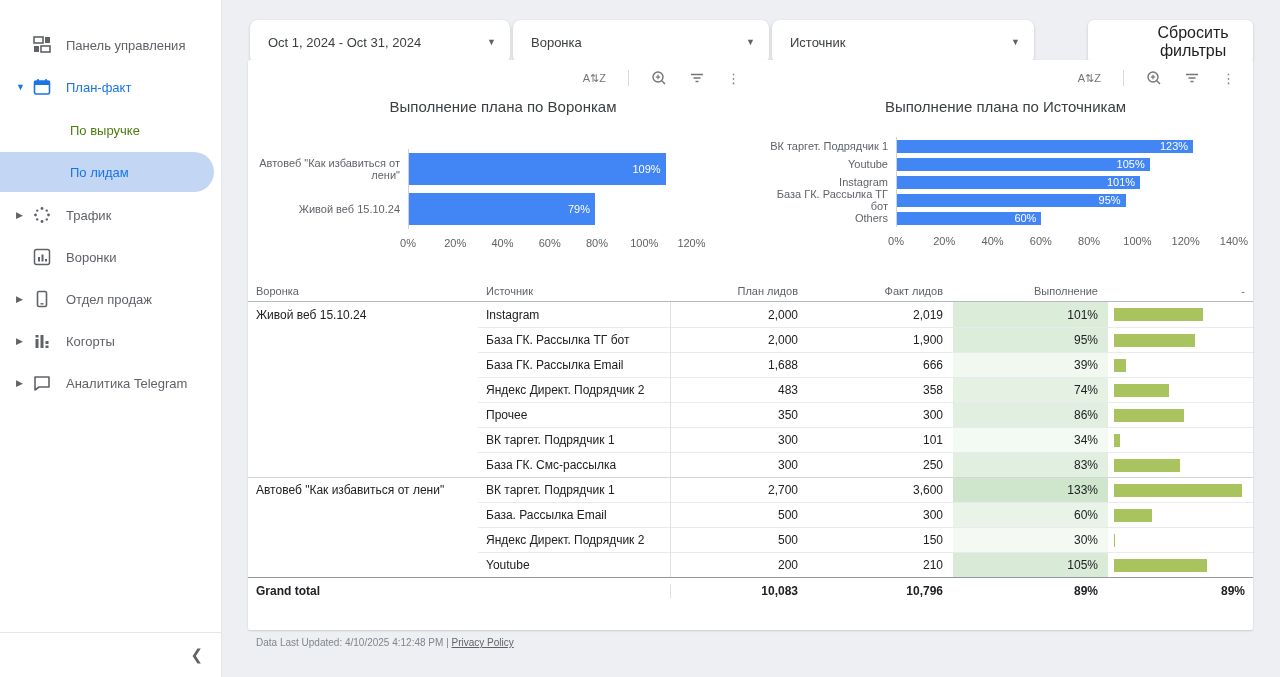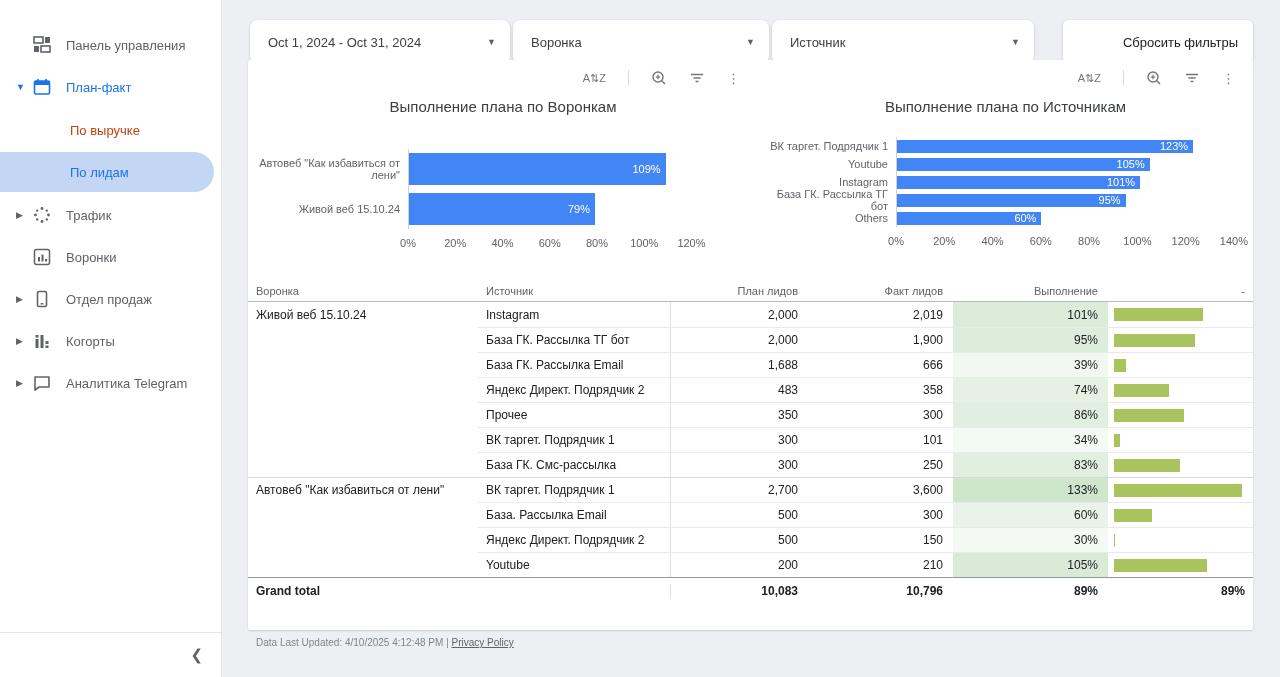--- a/index.html
+++ b/index.html
@@ -8,36 +8,36 @@
 
   
   .sidebar { position:absolute; left:0; top:0; width:222px; height:677px; background:#fff; border-right:1px solid #e4e6e8; }
   .nav { padding-top:24px; }
   .nav-item { display:flex; align-items:center; height:42px; padding-left:16px; cursor:pointer; }
   .nav-caret { width:16px; font-size:9px; color:#5f6368; flex:0 0 16px; }
   .nav-caret.blue { color:#1a73e8; }
   .nav-icon { width:20px; height:20px; margin-right:14px; display:flex; align-items:center; justify-content:center; }
   .nav-label { font-size:13px; color:#5f6368; white-space:nowrap; }
   .nav-item.active .nav-label { color:#1a73e8; }
-  .sub-item { display:flex; align-items:center; height:40px; padding-left:70px; font-size:13px; color:#c2410c; cursor:pointer; margin:2px 0; }
+  .sub-item { display:flex; align-items:center; height:40px; padding-left:70px; font-size:13px; color:#4d7c0f; cursor:pointer; margin:2px 0; }
   .sub-item.selected { background:#c3d7f5; border-radius:0 21px 21px 0; width:214px; color:#1a73e8; font-weight:normal; }
   .collapse-bar { position:absolute; left:0; bottom:0; width:100%; height:45px; border-top:1px solid #e4e6e8; display:flex; align-items:center; justify-content:flex-end; padding-right:18px; }
   .collapse-chevron { font-size:15px; color:#5f6368; cursor:pointer; }
 
   
   .filters { position:absolute; left:250px; top:20px; width:1003px; height:44px; }
   .filter-card { position:absolute; top:0; height:44px; background:#fff; border-radius:8px;
     box-shadow:0 1px 3px rgba(0,0,0,.18); display:flex; align-items:center; justify-content:space-between;
     padding:0 14px 0 18px; font-size:13px; color:#3c4043; cursor:pointer; }
   .filter-card .dd-arrow { font-size:9px; color:#5f6368; margin-left:10px; }
   .f-date { left:0; width:260px; }
   .f-funnel { left:263px; width:256px; }
   .f-source { left:522px; width:262px; }
-  .reset-btn { position:absolute; right:0; top:0; width:190px; height:44px; background:#fff; border:none; border-radius:6px;
-    box-shadow:0 1px 3px rgba(0,0,0,.18); font-size:13px; color:#202124; font-family:inherit; cursor:pointer;padding-left:45px; }
+  .reset-btn { position:absolute; right:0; top:0; width:165px; height:44px; background:#fff; border:none; border-radius:6px;
+    box-shadow:0 1px 3px rgba(0,0,0,.18); font-size:16px; color:#202124; font-family:inherit; cursor:pointer;padding-left:45px; }
 
   
   .card { position:absolute; left:248px; top:60px; width:1005px; height:570px; background:#fff;
     box-shadow:0 1px 2px rgba(0,0,0,.15); border-radius:2px; }
 
   
   .charts { position:relative; height:220px; }
   .chart-panel { position:absolute; top:0; height:220px; }
   .panel-left { left:0; width:510px; }
   .panel-right { left:510px; width:495px; }

